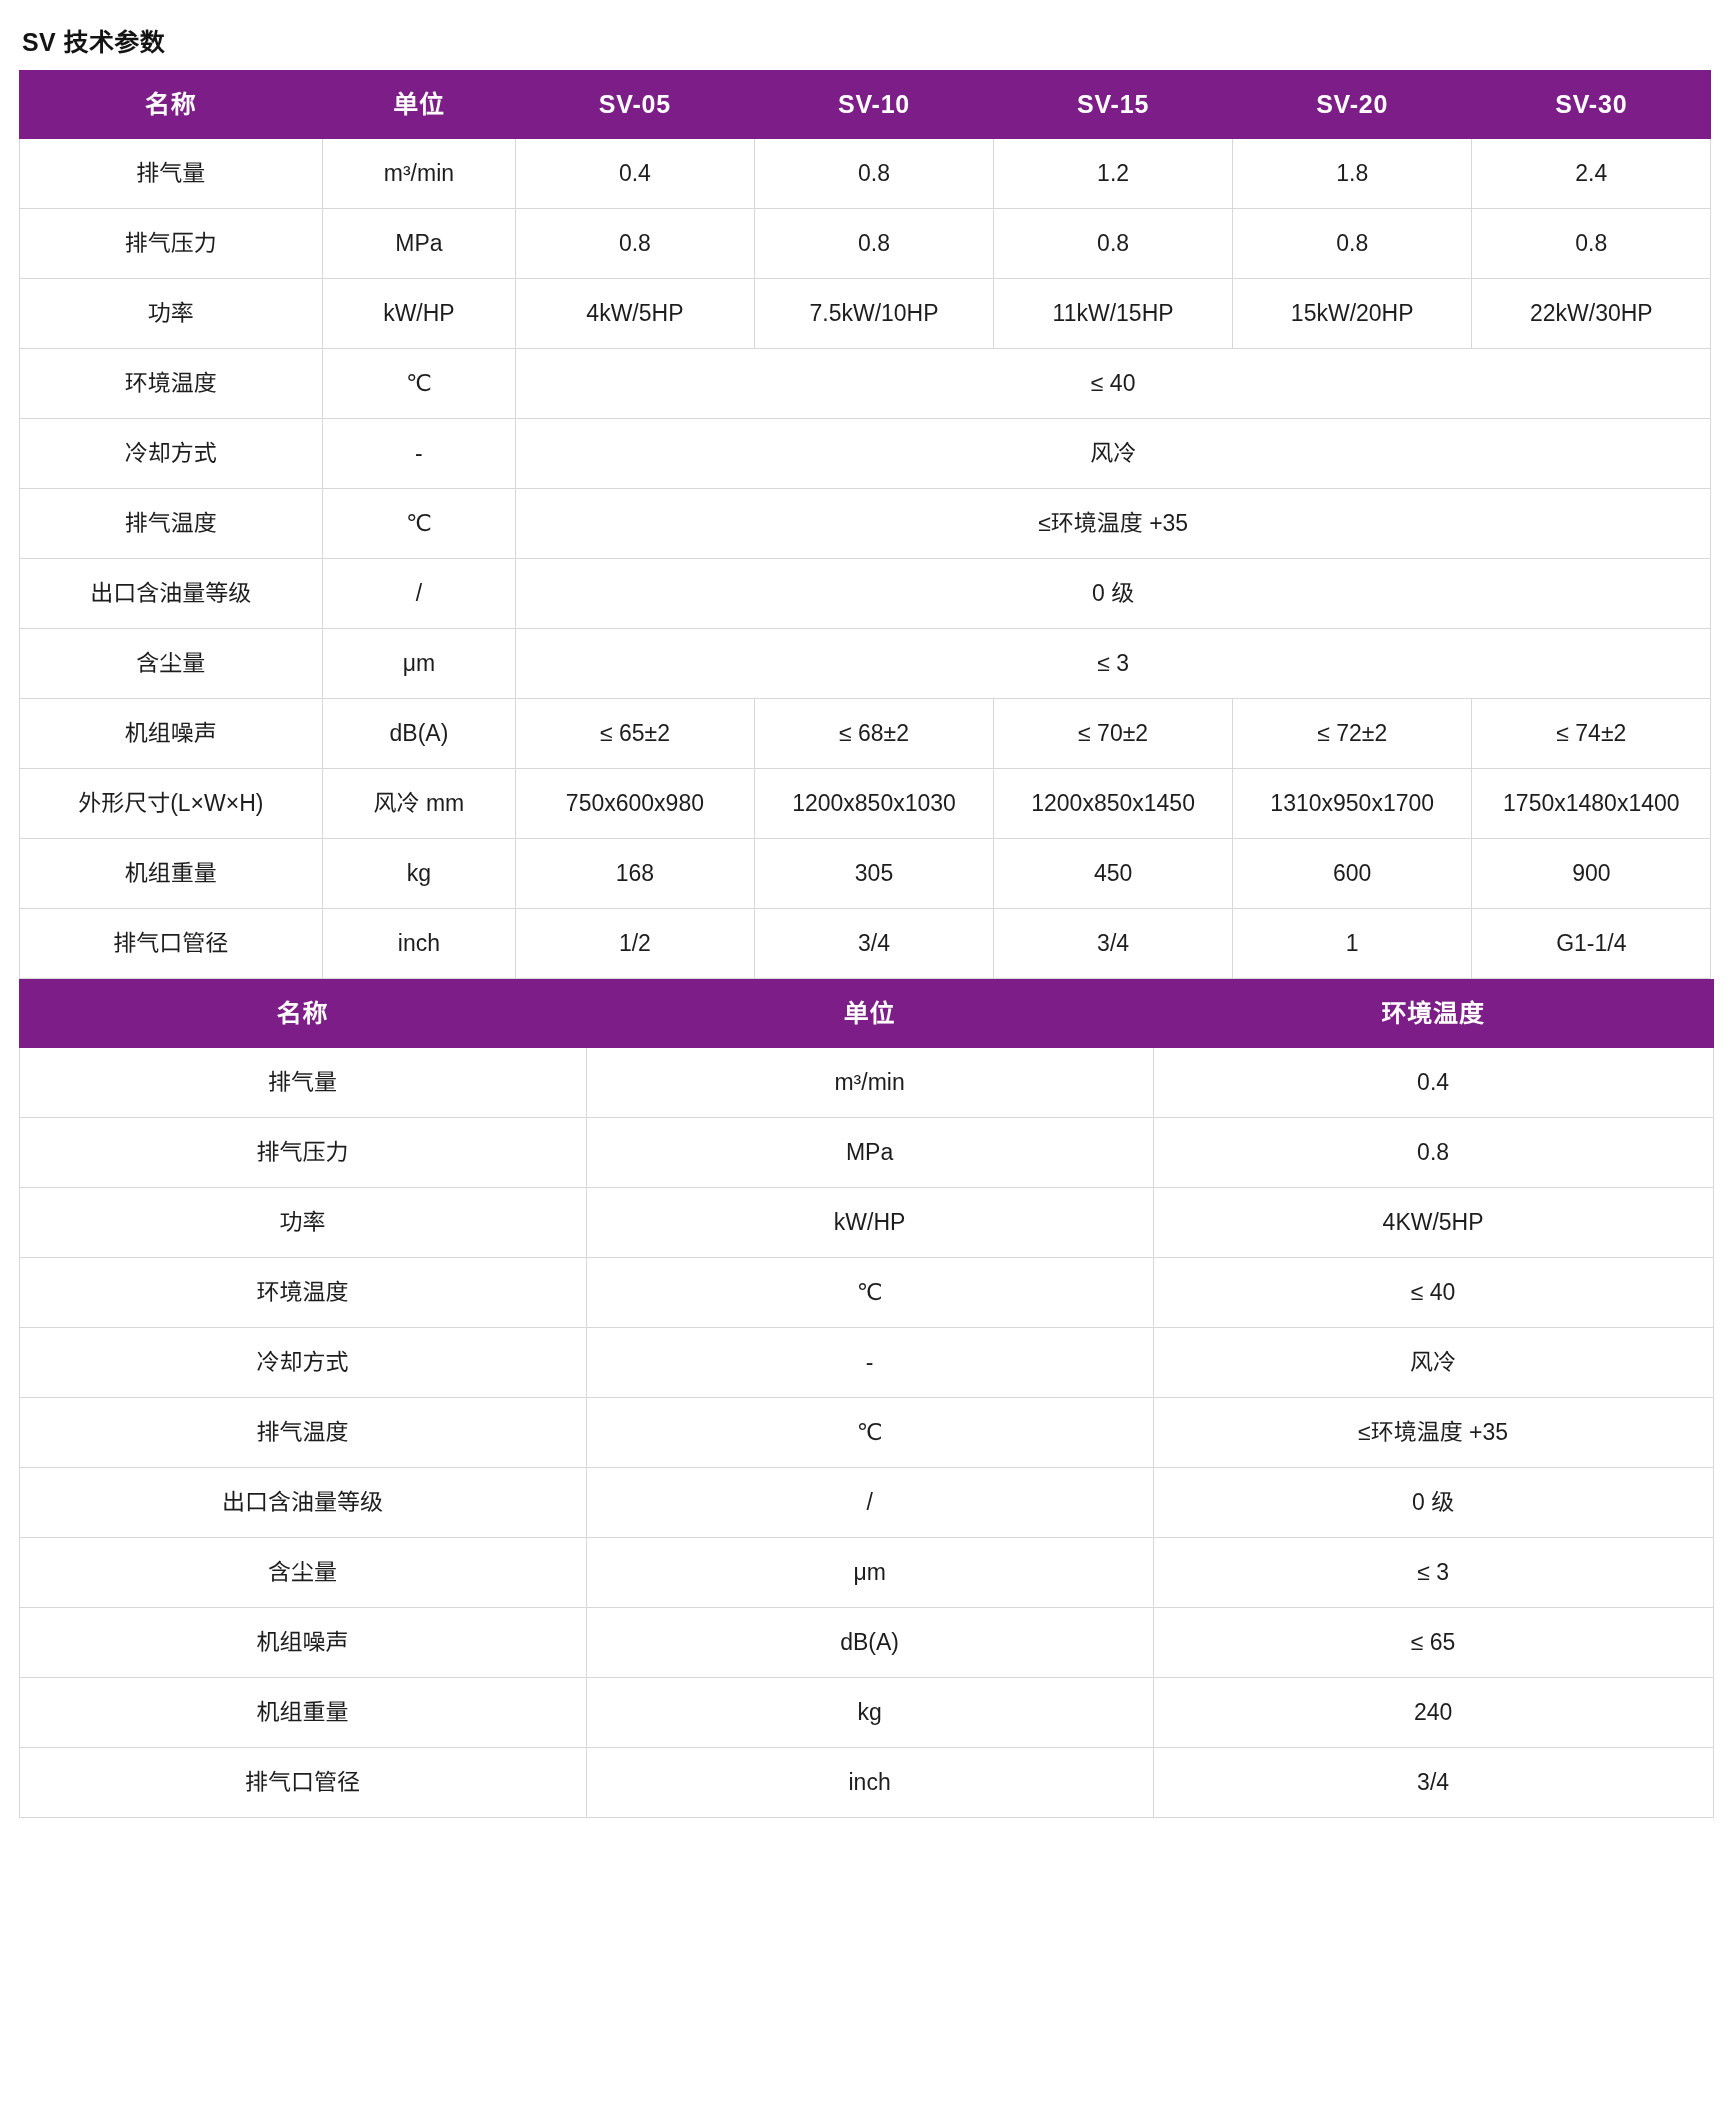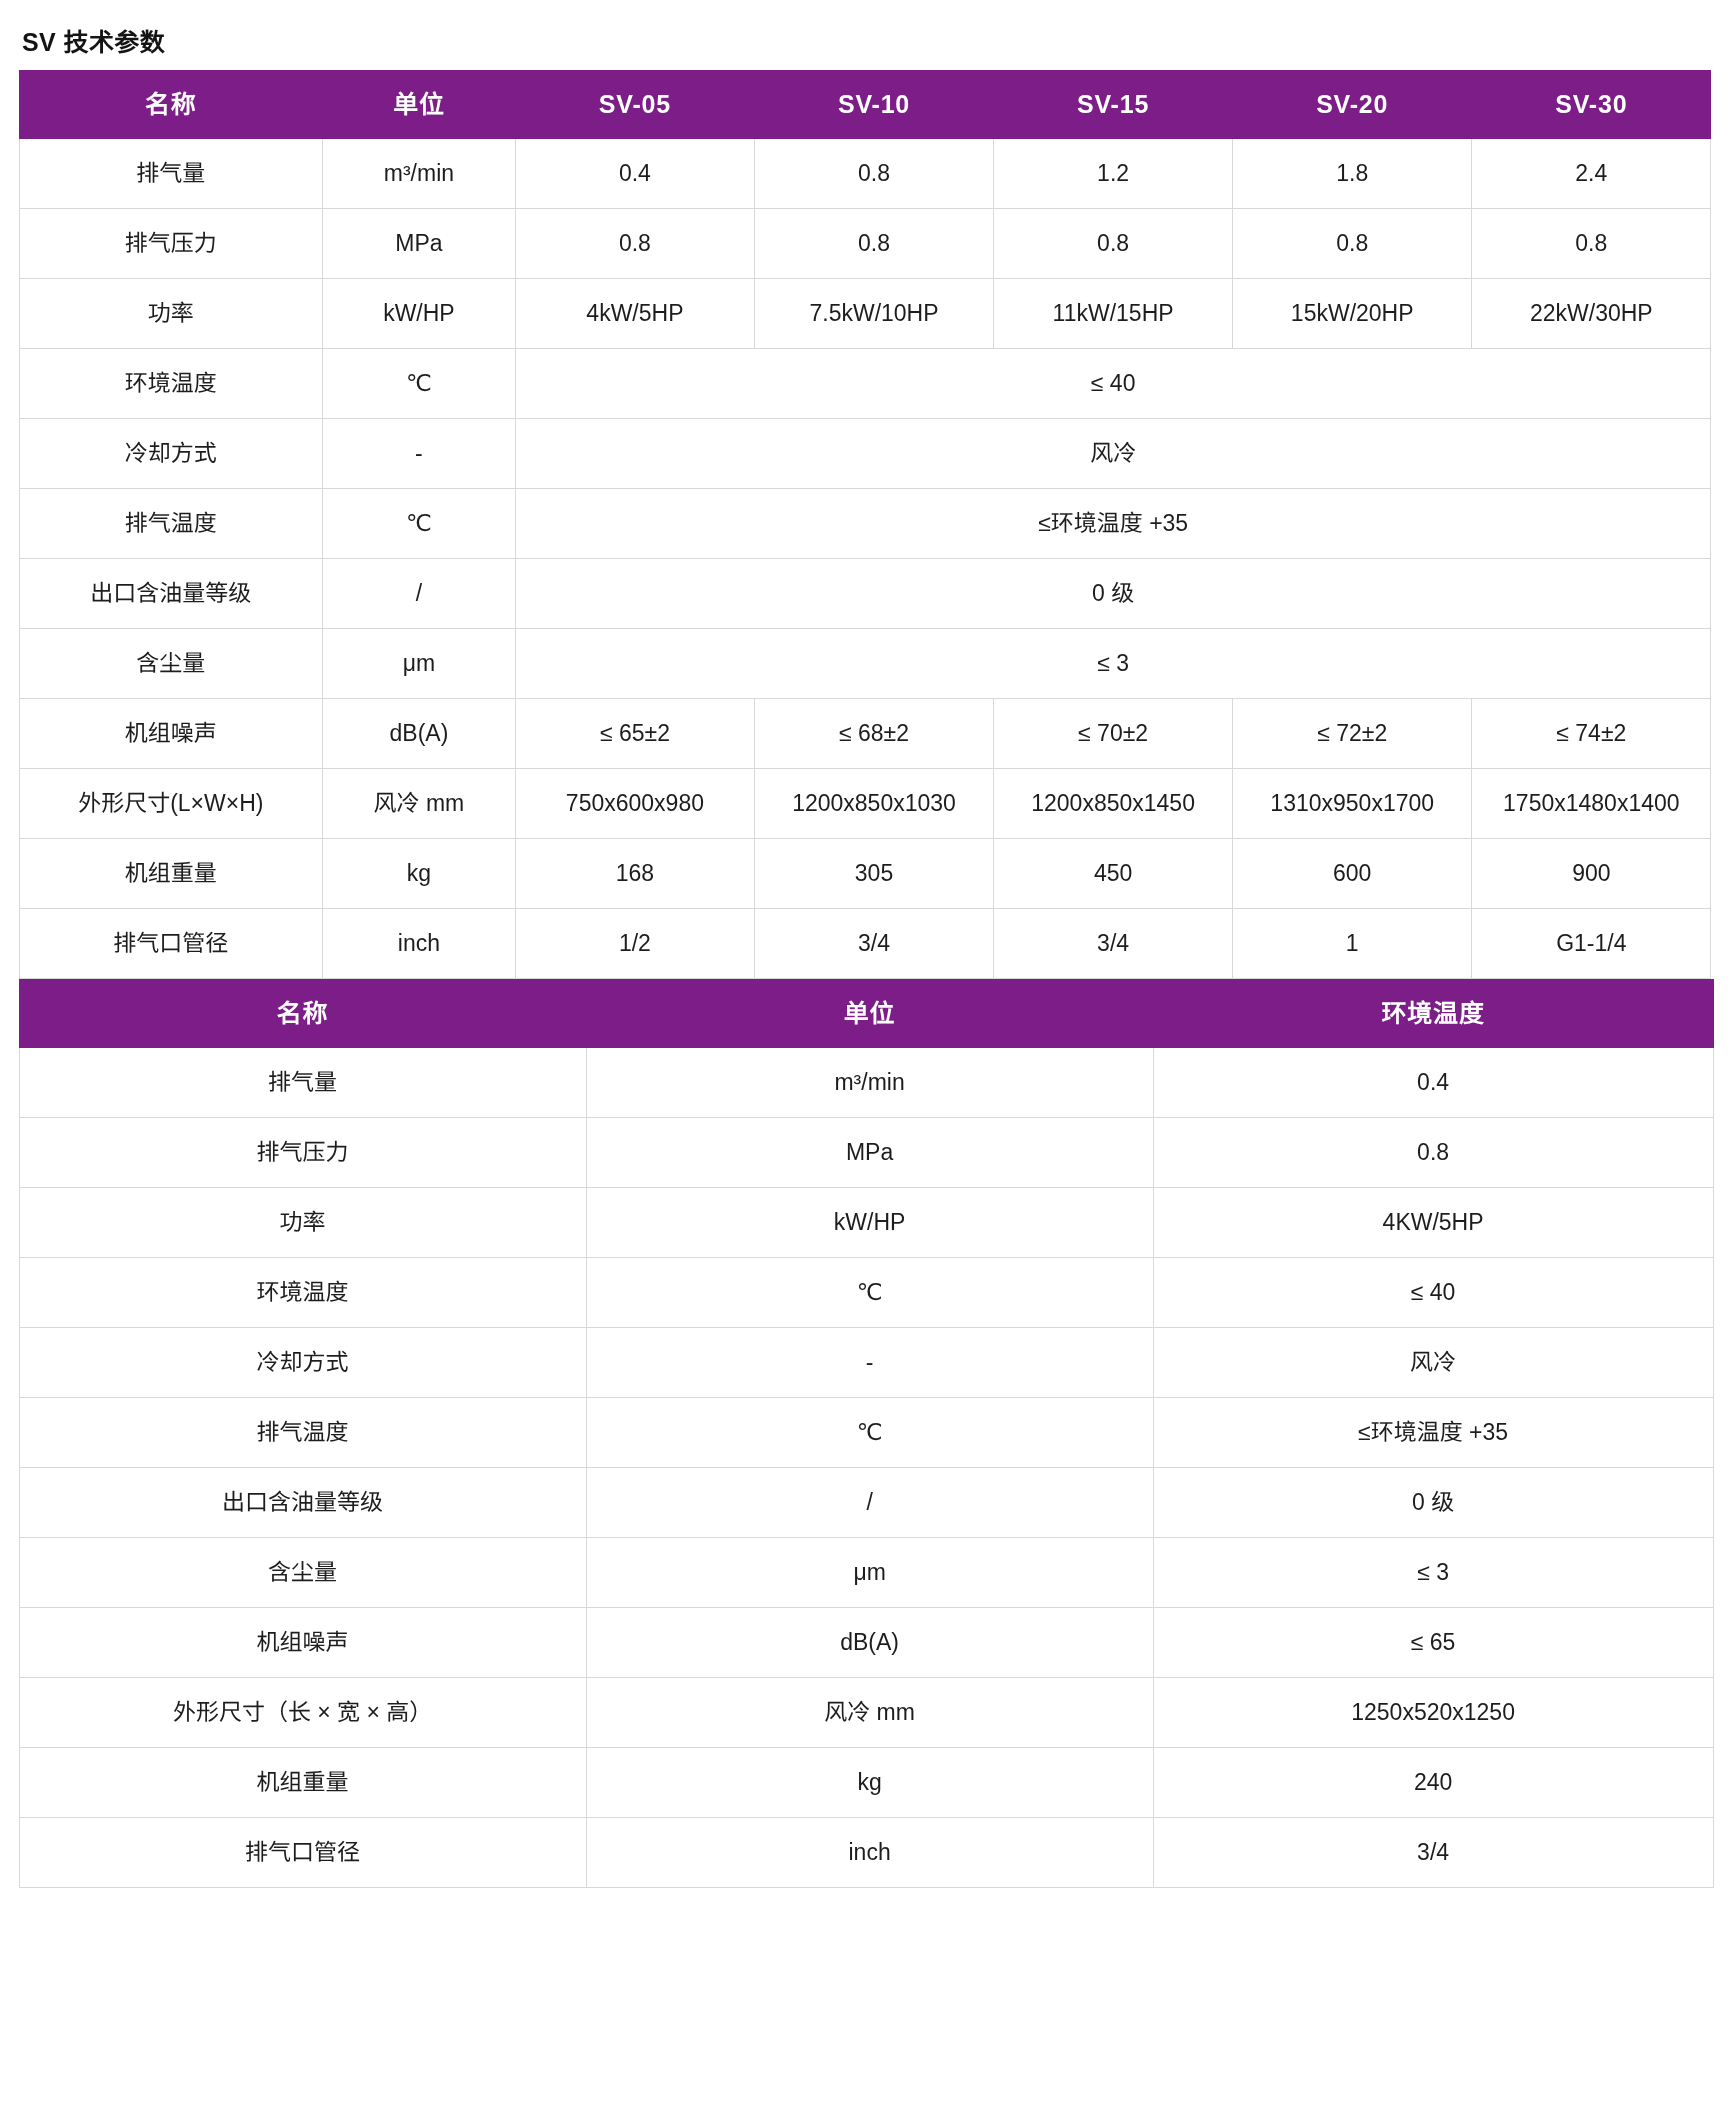--- a/index.html
+++ b/index.html
@@ -244,25 +244,20 @@
         <td>含尘量</td>
         <td>μm</td>
         <td>≤ 3</td>
       </tr>
       <tr>
         <td>机组噪声</td>
         <td>dB(A)</td>
         <td>≤ 65</td>
       </tr>
       <tr>
-        <td>外形尺寸（长 × 宽 × 高）</td>
-        <td>风冷 mm</td>
-        <td>1250x520x1250</td>
-      </tr>
-      <tr>
         <td>机组重量</td>
         <td>kg</td>
         <td>240</td>
       </tr>
       <tr>
         <td>排气口管径</td>
         <td>inch</td>
         <td>3/4</td>
       </tr>
     </tbody>

